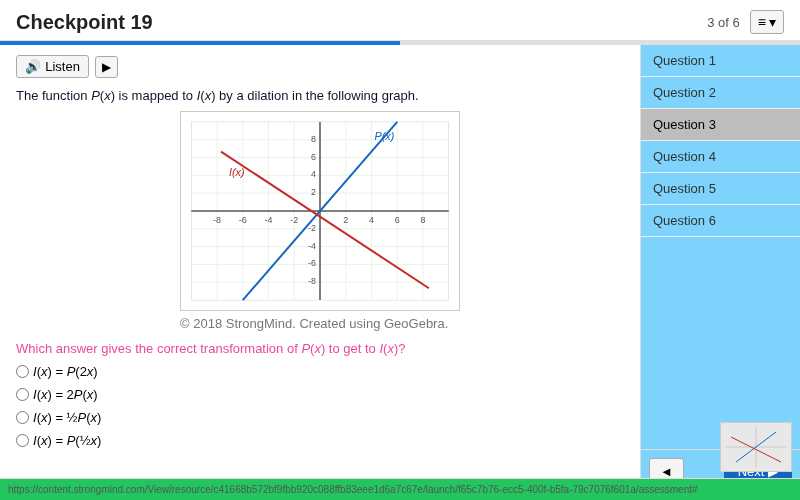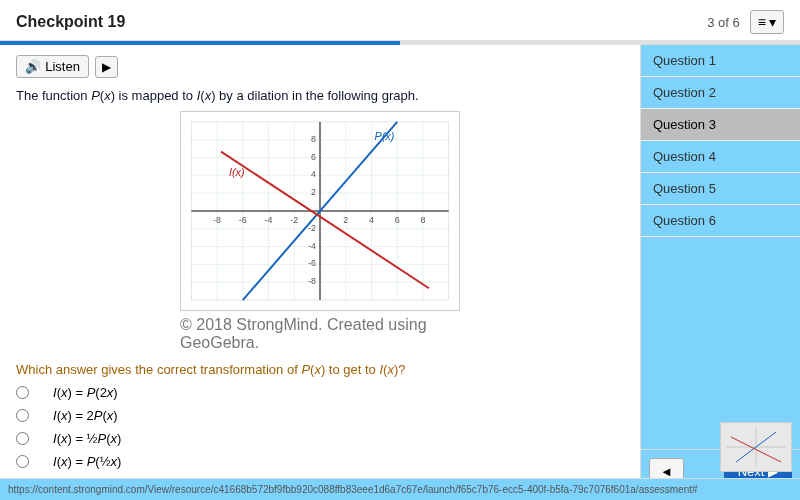--- a/index.html
+++ b/index.html
@@ -1,20 +1,20 @@
 <!DOCTYPE html>
 <html><head>
   <meta charset="utf-8">
   <style>
     * { box-sizing: border-box; margin: 0; padding: 0; }
     body { font-family: Arial, sans-serif; font-size: 14px; background: #fff; width: 800px; height: 500px; overflow: hidden; position: relative; }
     
     
     #header { display: flex; align-items: center; justify-content: space-between; padding: 10px 16px 6px 16px; border-bottom: 1px solid #e0e0e0; }
-    #header h1 { font-size: 16px; font-weight: bold; color: #222; }
+    #header h1 { font-size: 20px; font-weight: bold; color: #222; }
     #header-right { display: flex; align-items: center; gap: 10px; }
     #progress-text { font-size: 13px; color: #555; margin-left: 43px; }
     #menu-btn { border: 1px solid #aaa; background: #f5f5f5; border-radius: 3px; padding: 3px 7px; cursor: pointer; font-size: 14px; display: flex; align-items: center; gap: 3px; }
     
     
     #progress-bar-container { height: 4px; background: #e0e0e0; }
     #progress-bar-fill { height: 4px; background: #1976d2; width: 50%; }
     
     
     #main { display: flex; height: calc(500px - 52px); }
@@ -25,39 +25,39 @@
     
     #audio-controls { display: flex; align-items: center; gap: 6px; margin-bottom: 10px; }
     #listen-btn { display: flex; align-items: center; gap: 4px; border: 1px solid #aaa; background: #f5f5f5; border-radius: 3px; padding: 3px 8px; cursor: pointer; font-size: 13px; }
     #play-btn { border: 1px solid #aaa; background: #f5f5f5; border-radius: 3px; padding: 3px 6px; cursor: pointer; font-size: 12px; }
     
     
     #question-intro { font-size: 13px; color: #0f172a; margin-bottom: 8px; }
     
     
     #graph-container { margin: 0 auto 6px auto; width: 280px; position: relative; }
-    #graph-label { font-size: 16px; color: #777; margin-top: 2px; }
-    
-    
-    #answer-label { font-size: 13px; color: #a16207; margin: 10px 0 8px 0; }
-    .answer-choice { display: flex; align-items: center; gap: 24px; margin-bottom: 8px; font-size: 13px; cursor: pointer; }
+    #graph-label { font-size: 13px; color: #777; margin-top: 2px; }
+    
+    
+    #answer-label { font-size: 13px; color: #ec4899; margin: 10px 0 8px 0; }
+    .answer-choice { display: flex; align-items: center; gap: 4px; margin-bottom: 8px; font-size: 13px; cursor: pointer; }
     .answer-choice input[type="radio"] { cursor: pointer; }
     
     
     #sidebar { width: 160px; border-left: 1px solid #ddd; background: #7dd3fc; display: flex; flex-direction: column; }
     .sidebar-question { padding: 8px 12px; font-size: 13px; color: #333; border-bottom: 1px solid #eee; cursor: pointer; }
     .sidebar-question.active { background: #bdbdbd; color: #000; }
     
     
     #nav-area { margin-top: auto; border-top: 1px solid #ddd; padding: 8px; display: flex; justify-content: space-between; align-items: center; }
     #prev-btn { border: 1px solid #aaa; background: #f5f5f5; border-radius: 3px; padding: 5px 10px; cursor: pointer; font-size: 13px; }
     #next-btn { border: none; background: #1565c0; color: #fff; border-radius: 3px; padding: 5px 14px; cursor: pointer; font-size: 13px; display: flex; align-items: center; gap: 4px; }
     
     
-    #bottom-bar { position: absolute; bottom: 0; left: 0; right: 0; height: 22px; background: #7dd3fc; border-top: 1px solid #ddd; display: flex; align-items: center; padding: 0 8px; }
+    #bottom-bar { position: absolute; bottom: 0; left: 0; right: 0; height: 22px; background: #22c55e; border-top: 1px solid #ddd; display: flex; align-items: center; padding: 0 8px; }
     #url-text { font-size: 10px; color: #555; overflow: hidden; white-space: nowrap; text-overflow: ellipsis; flex: 1; }
     #thumbnail { position: absolute; bottom: 28px; right: 8px; width: 72px; height: 50px; background: #e8e8e8; border: 1px solid #ccc; display: flex; align-items: center; justify-content: center; font-size: 9px; color: #888; }
     
     
     .graph-svg { border: 1px solid #ccc; background: white; }
   </style>
 </head>
 <body>
 
 <div id="header">

